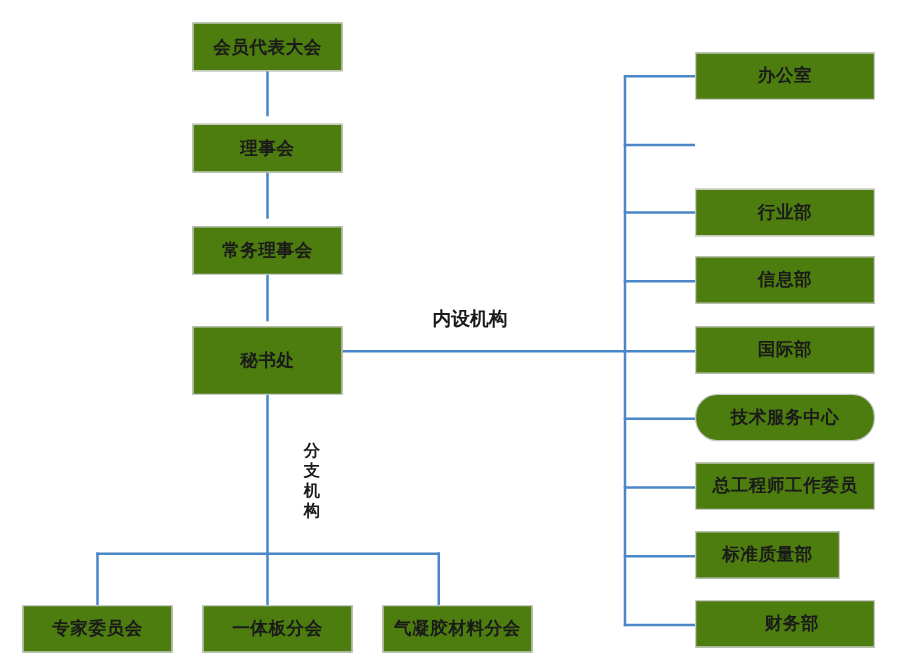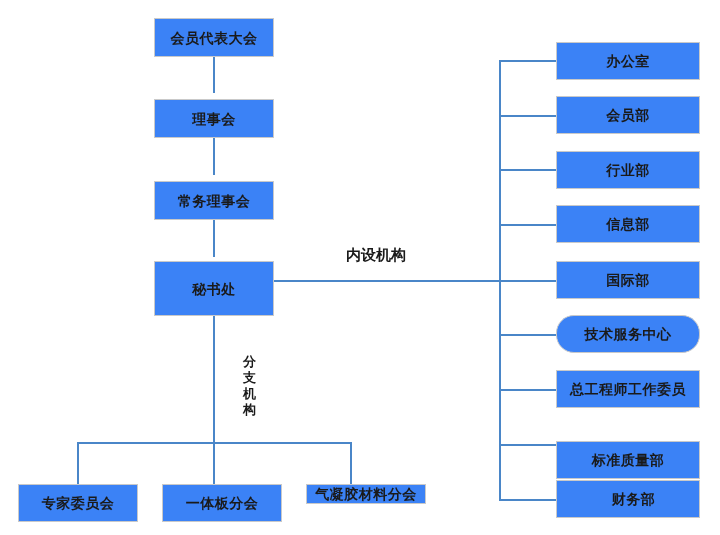--- a/index.html
+++ b/index.html
@@ -14,21 +14,21 @@
     position: relative;
     width: 720px;
     height: 535px;
     background: #ffffff;
     overflow: hidden;
   }
   .node-box {
     position: absolute;
     box-sizing: border-box;
     border: 1px solid #c9c9c9;
-    background: #3b82f6;
+    background: #4d7c0f;
     display: flex;
     align-items: center;
     justify-content: center;
     color: #1a1a1a;
     font-size: 14px;
     font-weight: bold;
     letter-spacing: 0.5px;
     line-height: 1;
     white-space: nowrap;
     z-index: 3;
@@ -99,40 +99,39 @@
   <div class="connector conn-h" style="left:499px; top:169px; width:57px;"></div>
   <div class="connector conn-h" style="left:499px; top:224px; width:57px;"></div>
   <div class="connector conn-h" style="left:499px; top:280px; width:57px;"></div>
   <div class="connector conn-h" style="left:499px; top:334px; width:57px;"></div>
   <div class="connector conn-h" style="left:499px; top:389px; width:57px;"></div>
   <div class="connector conn-h" style="left:499px; top:444px; width:57px;"></div>
   <div class="connector conn-h" style="left:499px; top:499px; width:57px;"></div>
 
   <div class="node-box" style="left:556px; top:42px; width:144px; height:38px;">办公室</div>
 
-  <div class="node-box" style="left:556px; top:96px; width:144px; height:38px;">会员部</div>
 
   <div class="node-box" style="left:556px; top:151px; width:144px; height:38px;">行业部</div>
 
   <div class="node-box" style="left:556px; top:205px; width:144px; height:38px;">信息部</div>
 
   <div class="node-box" style="left:556px; top:261px; width:144px; height:38px;">国际部</div>
 
   <div class="node-box" style="left:556px; top:315px; width:144px; height:38px;border-radius:18px;">技术服务中心</div>
 
   <div class="node-box" style="left:556px; top:370px; width:144px; height:38px;">总工程师工作委员</div>
 
-  <div class="node-box" style="left:556px; top:425px; width:144px; height:38px;margin-top:16px;">标准质量部</div>
+  <div class="node-box" style="left:556px; top:425px; width:116px; height:38px;">标准质量部</div>
 
   <div class="node-box" style="left:556px; top:480px; width:144px; height:38px;padding-left:11px;">财务部</div>
 
   <div class="connector conn-h" style="left:77px; top:442px; width:275px;"></div>
   <div class="connector conn-v" style="left:77px; top:442px; height:42px;"></div>
   <div class="connector conn-v" style="left:213px; top:442px; height:42px;"></div>
   <div class="connector conn-v" style="left:350px; top:442px; height:42px;"></div>
 
   <div class="node-box" style="left:18px; top:484px; width:120px; height:38px;">专家委员会</div>
 
   <div class="node-box" style="left:162px; top:484px; width:120px; height:38px;">一体板分会</div>
 
-  <div class="node-box" style="left:306px; top:484px; width:120px; height:20px;">气凝胶材料分会</div>
+  <div class="node-box" style="left:306px; top:484px; width:120px; height:38px;">气凝胶材料分会</div>
 
 </div>
 
 </body></html>

